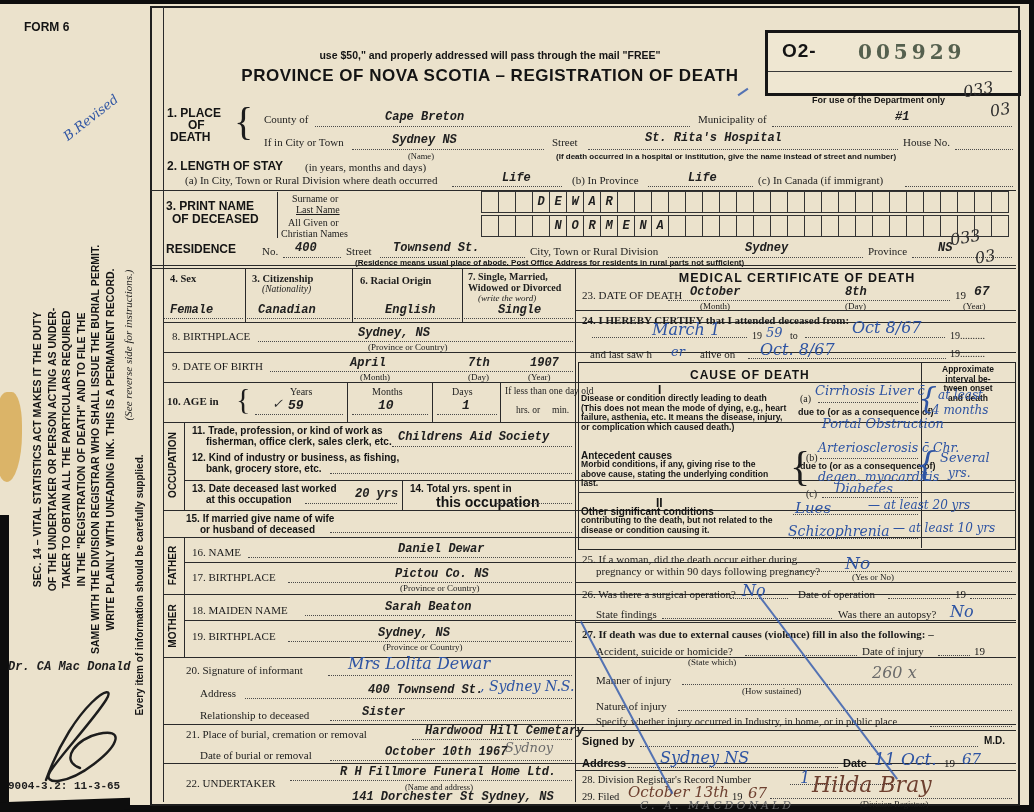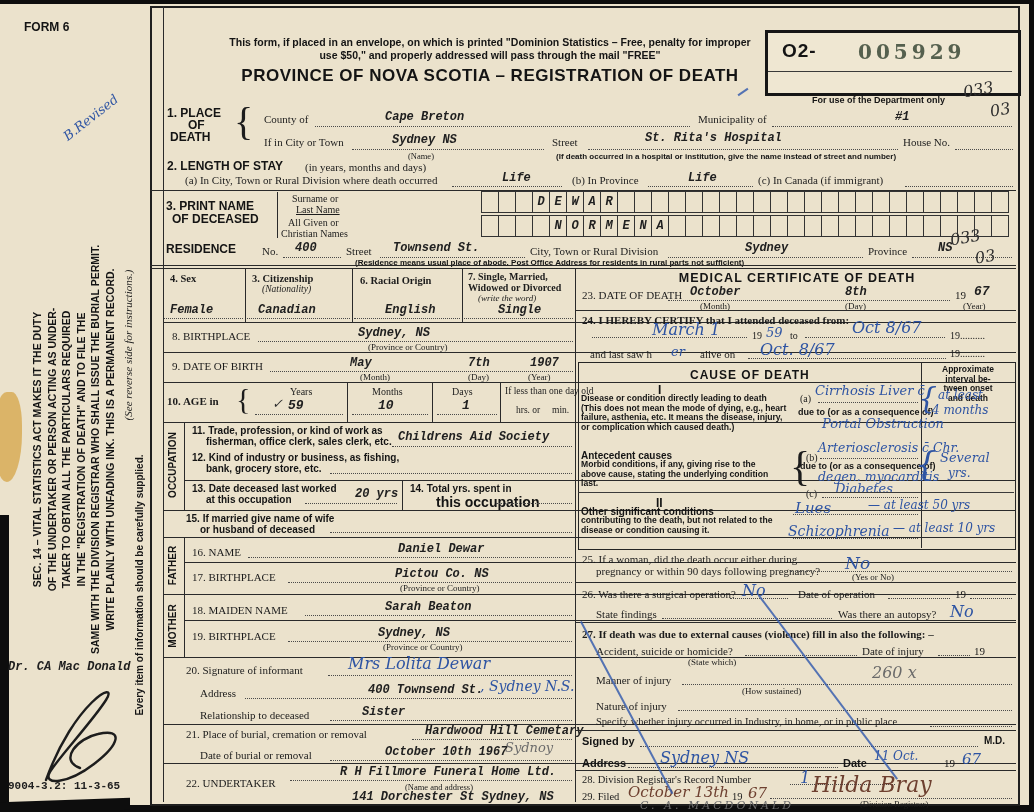--- a/index.html
+++ b/index.html
@@ -53,21 +53,20 @@
 
   <div class="a mono" style="left:8px;top:660px;font-size:12px;">Dr. CA Mac Donald</div>
   <svg class="a" style="left:28px;top:672px;" width="130" height="120">
     <path d="M18,108 C46,30 92,6 78,28 C64,50 30,86 22,100 C14,114 40,112 66,92 C92,72 96,56 70,62 C50,66 30,88 52,96" stroke="#1d1d1d" stroke-width="2.4" fill="none" stroke-linecap="round"></path>
   </svg>
   <div class="a mono" style="left:8px;top:780px;font-size:11px;font-style:normal;">9004-3.2: 11-3-65</div>
 
   <div class="a" style="left:150px;top:6px;width:866px;height:796px;border:2px solid #1f1f1f;"></div>
   <div class="vl" style="left:163px;top:6px;height:796px;"></div>
 
-  <div class="a sans" style="left:190px;top:36px;width:600px;font-size:10.5px;text-align:center;">This form, if placed in an envelope, on which is printed "Dominion Statistics – Free, penalty for improper</div>
   <div class="a sans" style="left:190px;top:49px;width:600px;font-size:10.5px;text-align:center;">use $50," and properly addressed will pass through the mail "FREE"</div>
   <div class="a sans" style="left:165px;top:66px;width:650px;font-size:17px;text-align:center;letter-spacing:.5px;">PROVINCE OF NOVA SCOTIA – REGISTRATION OF DEATH</div>
 
   <div class="a" style="left:765px;top:30px;width:250px;height:60px;border:3px solid #161616;background:#efe7d2;"></div>
   <div class="hlt" style="left:768px;top:71px;width:244px;"></div>
   <div class="a sans" style="left:782px;top:40px;font-size:19px;letter-spacing:1px;">O2-</div>
   <div class="a" style="left:858px;top:40px;font-family:'DejaVu Serif',serif;font-weight:bold;font-size:20px;letter-spacing:4px;color:#55604e;">005929</div>
   <div class="a sans" style="left:812px;top:95px;font-size:9px;">For use of the Department only</div>
   <div class="a hwd" style="left:963px;top:80px;font-size:16px;transform:rotate(-10deg);">033</div>
   <div class="a hwd" style="left:990px;top:100px;font-size:16px;transform:rotate(-10deg);">03</div>
@@ -221,21 +220,21 @@
   <div class="dot" style="left:464px;top:318px;width:109px;"></div>
   <div class="hl" style="left:163px;top:322px;width:853px;"></div>
 
   <div class="a ser" style="left:172px;top:330px;font-size:11px;">8. BIRTHPLACE</div>
   <div class="dot" style="left:258px;top:341px;width:315px;"></div>
   <div class="a mono" style="left:358px;top:326px;">Sydney, NS</div>
   <div class="a ser" style="left:368px;top:342px;font-size:9px;">(Province or Country)</div>
   <div class="hl" style="left:163px;top:352px;width:853px;"></div>
   <div class="a ser" style="left:172px;top:360px;font-size:11px;">9. DATE OF BIRTH</div>
   <div class="dot" style="left:270px;top:371px;width:303px;"></div>
-  <div class="a mono" style="left:350px;top:356px;">May</div>
+  <div class="a mono" style="left:350px;top:356px;">April</div>
   <div class="a ser" style="left:360px;top:372px;font-size:9px;">(Month)</div>
   <div class="a mono" style="left:468px;top:356px;">7th</div>
   <div class="a ser" style="left:468px;top:372px;font-size:9px;">(Day)</div>
   <div class="a mono" style="left:530px;top:356px;">1907</div>
   <div class="a ser" style="left:528px;top:372px;font-size:9px;">(Year)</div>
   <div class="hl" style="left:163px;top:382px;width:853px;"></div>
 
   <div class="a ser" style="left:167px;top:395px;font-size:11px;font-weight:bold;">10. AGE in</div>
   <div class="a ser" style="left:236px;top:382px;font-size:30px;font-weight:normal;">{</div>
   <div class="vl" style="left:347px;top:382px;height:40px;"></div>
@@ -391,21 +390,21 @@
   <div class="a hw" style="left:835px;top:481px;font-size:13px;">Diabetes</div>
   <div class="dot" style="left:822px;top:497px;width:96px;"></div>
   <div class="a hw" style="left:915px;top:443px;font-size:34px;">{</div>
   <div class="a hw" style="left:940px;top:450px;font-size:13px;">Several</div>
   <div class="a hw" style="left:948px;top:466px;font-size:12px;">yrs.</div>
   <div class="hlt" style="left:578px;top:492px;width:436px;"></div>
   <div class="a sans" style="left:656px;top:496px;font-size:12px;">II</div>
   <div class="a sans" style="left:581px;top:506px;font-size:10px;">Other significant conditions</div>
   <div class="a sans wrap" style="left:581px;top:516px;width:210px;font-size:8.6px;line-height:9.6px;">contributing to the death, but not related to the disease or condition causing it.</div>
   <div class="a hw" style="left:795px;top:499px;font-size:15px;">Lues</div>
-  <div class="a hw" style="left:868px;top:498px;font-size:12px;">— at least 50 yrs</div>
+  <div class="a hw" style="left:868px;top:498px;font-size:12px;">— at least 20 yrs</div>
   <div class="dot" style="left:793px;top:514px;width:125px;"></div>
   <div class="a hw" style="left:788px;top:523px;font-size:14px;">Schizophrenia</div>
   <div class="a hw" style="left:893px;top:521px;font-size:12px;">— at least 10 yrs</div>
   <div class="dot" style="left:793px;top:538px;width:125px;"></div>
 
   <div class="a ser" style="left:582px;top:553px;font-size:11px;">25. If a woman, did the death occur either during</div>
   <div class="a ser" style="left:596px;top:565px;font-size:11px;">pregnancy or within 90 days following pregnancy?</div>
   <div class="a hw" style="left:845px;top:553px;font-size:17px;">No</div>
   <div class="dot" style="left:790px;top:571px;width:222px;"></div>
   <div class="a ser" style="left:852px;top:572px;font-size:9px;">(Yes or No)</div>
@@ -441,21 +440,21 @@
   <div class="dot" style="left:930px;top:726px;width:82px;"></div>
   <div class="hl" style="left:575px;top:730px;width:441px;"></div>
 
   <div class="a sans" style="left:582px;top:735px;font-size:11px;">Signed by</div>
   <div class="dot" style="left:640px;top:746px;width:338px;"></div>
   <div class="a sans" style="left:984px;top:735px;font-size:10px;">M.D.</div>
   <div class="a sans" style="left:582px;top:757px;font-size:11px;">Address</div>
   <div class="dot" style="left:628px;top:767px;width:210px;"></div>
   <div class="a hw" style="left:660px;top:748px;font-size:16px;">Sydney NS</div>
   <div class="a sans" style="left:843px;top:757px;font-size:11px;">Date</div>
-  <div class="a hw" style="left:874px;top:749px;font-size:12px;">11 Oct.</div>
+  <div class="a hw" style="left:874px;top:749px;font-size:17px;">11 Oct.</div>
   <div class="a ser" style="left:944px;top:757px;font-size:11px;">19</div>
   <div class="a hw" style="left:962px;top:750px;font-size:15px;">67</div>
   <div class="hl" style="left:575px;top:770px;width:441px;"></div>
 
   <div class="a ser" style="left:582px;top:774px;font-size:10.5px;">28. Division Registrar's Record Number</div>
   <div class="dot" style="left:790px;top:784px;width:105px;"></div>
   <div class="a hw" style="left:800px;top:768px;font-size:16px;">1</div>
   <div class="a ser" style="left:582px;top:791px;font-size:10.5px;">29. Filed</div>
   <div class="a brown" style="left:628px;top:783px;font-size:15px;">October 13th</div>
   <div class="a ser" style="left:732px;top:791px;font-size:10.5px;">19</div>

